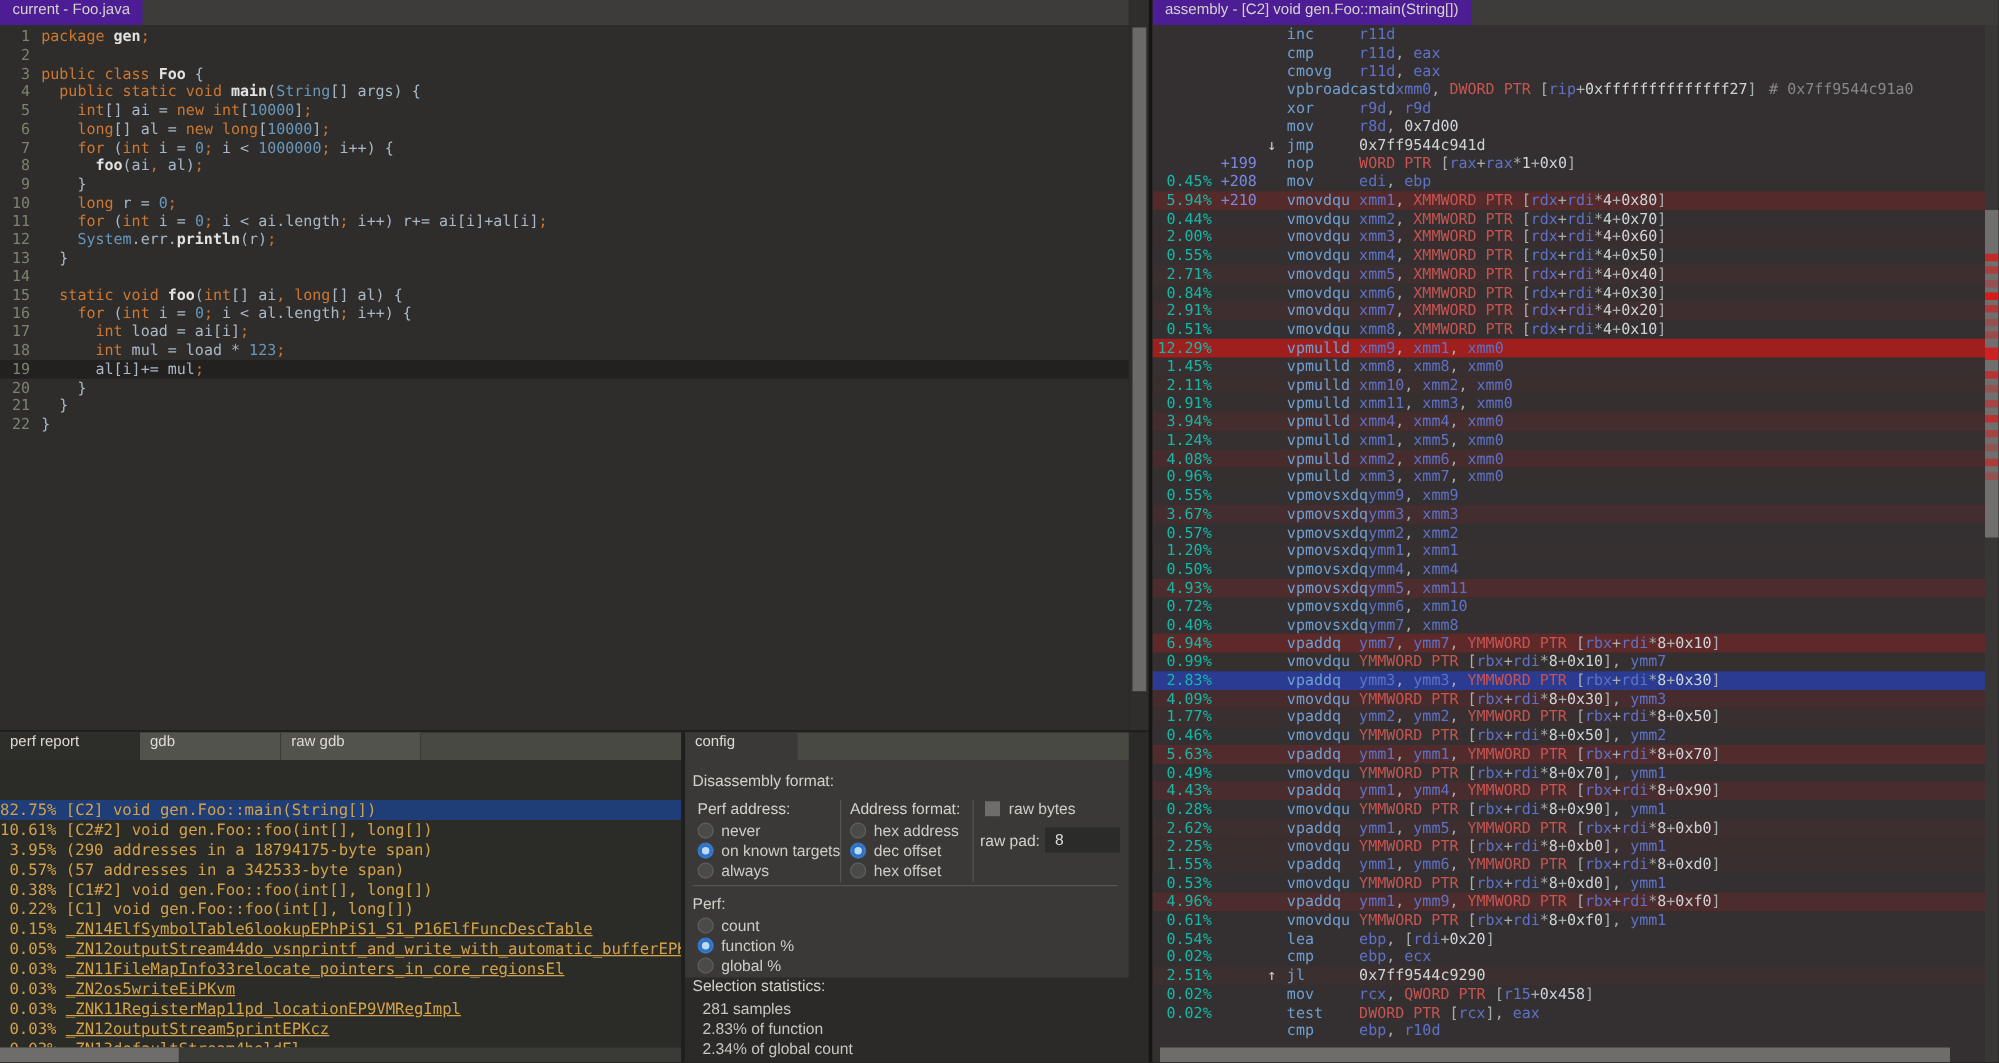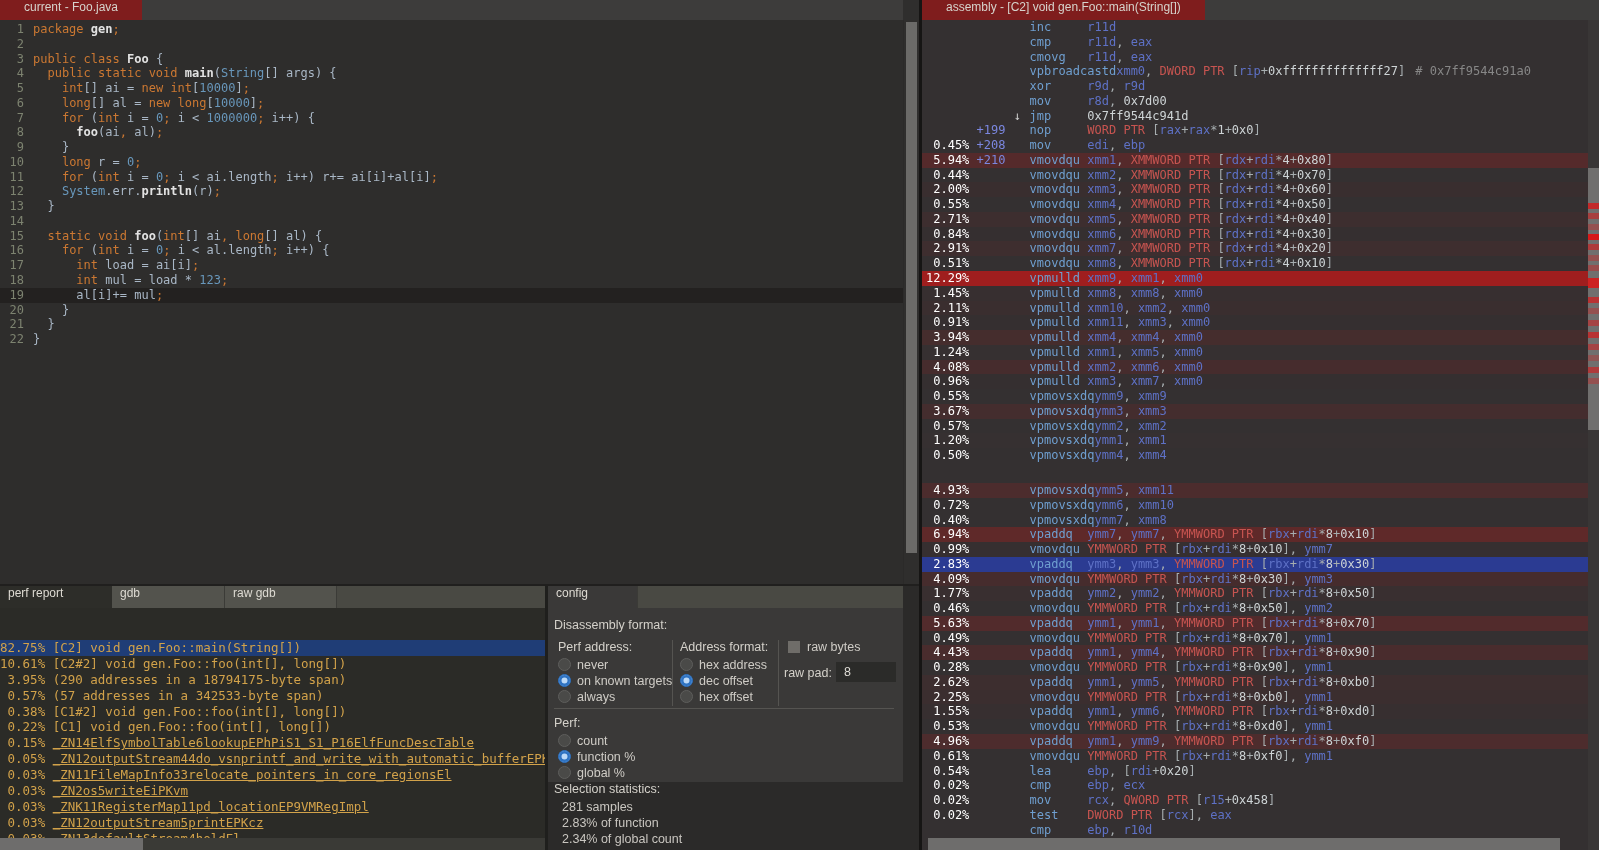--- a/index.html
+++ b/index.html
@@ -1,41 +1,41 @@
 <!DOCTYPE html>
 <html><head>
 <meta charset="utf-8">
 <style>
   html,body{margin:0;padding:0;background:#222;}
   #root{position:relative;width:1599px;height:850px;background:#2b2a29;overflow:hidden;
         font-family:"DejaVu Sans Mono",monospace;}
   .abs{position:absolute;}
   
   .topbar{position:absolute;top:0;height:20px;background:#3d3c3b;}
-  .toptab{position:absolute;top:0;height:20px;line-height:20px;background:#7f1d1d;color:#d6d3cc;
-          font:12px "Liberation Sans",sans-serif;padding:0 24px;white-space:nowrap;}
+  .toptab{position:absolute;top:0;height:20px;line-height:20px;background:#4c1d95;color:#d6d3cc;
+          font:12px "Liberation Sans",sans-serif;padding:0 10px;white-space:nowrap;}
   
   #source-panel{left:0;top:20px;width:903px;height:564px;background:#2e2d2c;overflow:hidden;}
   .srcline{height:14.78px;line-height:14.78px;white-space:pre;font-size:12px;}
   .srcline.hl{background:#232120;}
   .lnum{display:inline-block;width:24px;text-align:right;color:#7d8370;}
   .lcode{margin-left:9px;}
   .jkw{color:#cc7832;}
   .jnum{color:#6897bb;}
   .jfn{color:#e2e2e2;font-weight:bold;}
   .jdef{color:#a9b7c6;}
   
   #mid-scroll{left:904px;top:20px;width:15px;height:564px;background:#2f2e2d;}
   #mid-thumb{position:absolute;left:2px;top:2px;width:11px;height:531px;background:#6b6a68;}
   #asm-divider{left:919px;top:0;width:3px;height:850px;background:#161514;}
   
   #asm-panel{left:922px;top:20px;width:666px;height:818px;background:#343031;overflow:hidden;}
   .asmrow{height:14.78px;line-height:14.78px;white-space:pre;font-size:12px;padding-left:4px;}
   .asmrow.sel{background:#2b3b92 !important;}
-  .apct{color:#ffffff;}
+  .apct{color:#14b8a6;}
   .aoff{color:#7b87e0;}
   .aarr{display:inline-block;width:24px;text-align:center;color:#cfcfcf;}
   .amn{color:#6f9fd0;}
   .areg{color:#5e71c6;}
   .aptr{color:#c75450;}
   .anum{color:#ced4d6;}
   .apun{color:#a7aeb0;}
   .aco{color:#878787;margin-left:10px;}
   
   #asm-vscroll{left:1588px;top:20px;width:11px;height:830px;background:#393636;}
@@ -144,41 +144,42 @@
         <div class="asmrow" style="background: rgba(190, 26, 26, 0.01);"><span class="apct"> 0.91%</span><span class="aoff">     </span><span class="aarr"></span><span class="amn">vpmulld </span><span><span class="areg">xmm11</span><span class="apun">,</span><span class="apun"> </span><span class="areg">xmm3</span><span class="apun">,</span><span class="apun"> </span><span class="areg">xmm0</span></span></div>
         <div class="asmrow" style="background: rgba(190, 26, 26, 0.125);"><span class="apct"> 3.94%</span><span class="aoff">     </span><span class="aarr"></span><span class="amn">vpmulld </span><span><span class="areg">xmm4</span><span class="apun">,</span><span class="apun"> </span><span class="areg">xmm4</span><span class="apun">,</span><span class="apun"> </span><span class="areg">xmm0</span></span></div>
         <div class="asmrow" style="background: rgba(190, 26, 26, 0.02);"><span class="apct"> 1.24%</span><span class="aoff">     </span><span class="aarr"></span><span class="amn">vpmulld </span><span><span class="areg">xmm1</span><span class="apun">,</span><span class="apun"> </span><span class="areg">xmm5</span><span class="apun">,</span><span class="apun"> </span><span class="areg">xmm0</span></span></div>
         <div class="asmrow" style="background: rgba(190, 26, 26, 0.133);"><span class="apct"> 4.08%</span><span class="aoff">     </span><span class="aarr"></span><span class="amn">vpmulld </span><span><span class="areg">xmm2</span><span class="apun">,</span><span class="apun"> </span><span class="areg">xmm6</span><span class="apun">,</span><span class="apun"> </span><span class="areg">xmm0</span></span></div>
         <div class="asmrow" style="background: rgba(190, 26, 26, 0.01);"><span class="apct"> 0.96%</span><span class="aoff">     </span><span class="aarr"></span><span class="amn">vpmulld </span><span><span class="areg">xmm3</span><span class="apun">,</span><span class="apun"> </span><span class="areg">xmm7</span><span class="apun">,</span><span class="apun"> </span><span class="areg">xmm0</span></span></div>
         <div class="asmrow"><span class="apct"> 0.55%</span><span class="aoff">     </span><span class="aarr"></span><span class="amn">vpmovsxdq</span><span><span class="areg">ymm9</span><span class="apun">,</span><span class="apun"> </span><span class="areg">xmm9</span></span></div>
         <div class="asmrow" style="background: rgba(190, 26, 26, 0.114);"><span class="apct"> 3.67%</span><span class="aoff">     </span><span class="aarr"></span><span class="amn">vpmovsxdq</span><span><span class="areg">ymm3</span><span class="apun">,</span><span class="apun"> </span><span class="areg">xmm3</span></span></div>
         <div class="asmrow"><span class="apct"> 0.57%</span><span class="aoff">     </span><span class="aarr"></span><span class="amn">vpmovsxdq</span><span><span class="areg">ymm2</span><span class="apun">,</span><span class="apun"> </span><span class="areg">xmm2</span></span></div>
         <div class="asmrow" style="background: rgba(190, 26, 26, 0.02);"><span class="apct"> 1.20%</span><span class="aoff">     </span><span class="aarr"></span><span class="amn">vpmovsxdq</span><span><span class="areg">ymm1</span><span class="apun">,</span><span class="apun"> </span><span class="areg">xmm1</span></span></div>
         <div class="asmrow"><span class="apct"> 0.50%</span><span class="aoff">     </span><span class="aarr"></span><span class="amn">vpmovsxdq</span><span><span class="areg">ymm4</span><span class="apun">,</span><span class="apun"> </span><span class="areg">xmm4</span></span></div>
-        <div class="asmrow" style="background: rgba(190, 26, 26, 0.18); margin-top: 20px;"><span class="apct"> 4.93%</span><span class="aoff">     </span><span class="aarr"></span><span class="amn">vpmovsxdq</span><span><span class="areg">ymm5</span><span class="apun">,</span><span class="apun"> </span><span class="areg">xmm11</span></span></div>
+        <div class="asmrow" style="background: rgba(190, 26, 26, 0.18);"><span class="apct"> 4.93%</span><span class="aoff">     </span><span class="aarr"></span><span class="amn">vpmovsxdq</span><span><span class="areg">ymm5</span><span class="apun">,</span><span class="apun"> </span><span class="areg">xmm11</span></span></div>
         <div class="asmrow"><span class="apct"> 0.72%</span><span class="aoff">     </span><span class="aarr"></span><span class="amn">vpmovsxdq</span><span><span class="areg">ymm6</span><span class="apun">,</span><span class="apun"> </span><span class="areg">xmm10</span></span></div>
         <div class="asmrow"><span class="apct"> 0.40%</span><span class="aoff">     </span><span class="aarr"></span><span class="amn">vpmovsxdq</span><span><span class="areg">ymm7</span><span class="apun">,</span><span class="apun"> </span><span class="areg">xmm8</span></span></div>
         <div class="asmrow" style="background: rgba(190, 26, 26, 0.314);"><span class="apct"> 6.94%</span><span class="aoff">     </span><span class="aarr"></span><span class="amn">vpaddq  </span><span><span class="areg">ymm7</span><span class="apun">,</span><span class="apun"> </span><span class="areg">ymm7</span><span class="apun">,</span><span class="apun"> </span><span class="aptr">YMMWORD PTR</span><span class="apun"> </span><span class="apun">[</span><span class="areg">rbx</span><span class="apun">+</span><span class="areg">rdi</span><span class="apun">*</span><span class="anum">8</span><span class="apun">+</span><span class="anum">0x10</span><span class="apun">]</span></span></div>
         <div class="asmrow" style="background: rgba(190, 26, 26, 0.016);"><span class="apct"> 0.99%</span><span class="aoff">     </span><span class="aarr"></span><span class="amn">vmovdqu </span><span><span class="aptr">YMMWORD PTR</span><span class="apun"> </span><span class="apun">[</span><span class="areg">rbx</span><span class="apun">+</span><span class="areg">rdi</span><span class="apun">*</span><span class="anum">8</span><span class="apun">+</span><span class="anum">0x10</span><span class="apun">]</span><span class="apun">,</span><span class="apun"> </span><span class="areg">ymm7</span></span></div>
         <div class="asmrow sel"><span class="apct"> 2.83%</span><span class="aoff">     </span><span class="aarr"></span><span class="amn">vpaddq  </span><span><span class="areg">ymm3</span><span class="apun">,</span><span class="apun"> </span><span class="areg">ymm3</span><span class="apun">,</span><span class="apun"> </span><span class="aptr">YMMWORD PTR</span><span class="apun"> </span><span class="apun">[</span><span class="areg">rbx</span><span class="apun">+</span><span class="areg">rdi</span><span class="apun">*</span><span class="anum">8</span><span class="apun">+</span><span class="anum">0x30</span><span class="apun">]</span></span></div>
         <div class="asmrow" style="background: rgba(190, 26, 26, 0.133);"><span class="apct"> 4.09%</span><span class="aoff">     </span><span class="aarr"></span><span class="amn">vmovdqu </span><span><span class="aptr">YMMWORD PTR</span><span class="apun"> </span><span class="apun">[</span><span class="areg">rbx</span><span class="apun">+</span><span class="areg">rdi</span><span class="apun">*</span><span class="anum">8</span><span class="apun">+</span><span class="anum">0x30</span><span class="apun">]</span><span class="apun">,</span><span class="apun"> </span><span class="areg">ymm3</span></span></div>
         <div class="asmrow" style="background: rgba(190, 26, 26, 0.035);"><span class="apct"> 1.77%</span><span class="aoff">     </span><span class="aarr"></span><span class="amn">vpaddq  </span><span><span class="areg">ymm2</span><span class="apun">,</span><span class="apun"> </span><span class="areg">ymm2</span><span class="apun">,</span><span class="apun"> </span><span class="aptr">YMMWORD PTR</span><span class="apun"> </span><span class="apun">[</span><span class="areg">rbx</span><span class="apun">+</span><span class="areg">rdi</span><span class="apun">*</span><span class="anum">8</span><span class="apun">+</span><span class="anum">0x50</span><span class="apun">]</span></span></div>
         <div class="asmrow"><span class="apct"> 0.46%</span><span class="aoff">     </span><span class="aarr"></span><span class="amn">vmovdqu </span><span><span class="aptr">YMMWORD PTR</span><span class="apun"> </span><span class="apun">[</span><span class="areg">rbx</span><span class="apun">+</span><span class="areg">rdi</span><span class="apun">*</span><span class="anum">8</span><span class="apun">+</span><span class="anum">0x50</span><span class="apun">]</span><span class="apun">,</span><span class="apun"> </span><span class="areg">ymm2</span></span></div>
         <div class="asmrow" style="background: rgba(190, 26, 26, 0.224);"><span class="apct"> 5.63%</span><span class="aoff">     </span><span class="aarr"></span><span class="amn">vpaddq  </span><span><span class="areg">ymm1</span><span class="apun">,</span><span class="apun"> </span><span class="areg">ymm1</span><span class="apun">,</span><span class="apun"> </span><span class="aptr">YMMWORD PTR</span><span class="apun"> </span><span class="apun">[</span><span class="areg">rbx</span><span class="apun">+</span><span class="areg">rdi</span><span class="apun">*</span><span class="anum">8</span><span class="apun">+</span><span class="anum">0x70</span><span class="apun">]</span></span></div>
         <div class="asmrow"><span class="apct"> 0.49%</span><span class="aoff">     </span><span class="aarr"></span><span class="amn">vmovdqu </span><span><span class="aptr">YMMWORD PTR</span><span class="apun"> </span><span class="apun">[</span><span class="areg">rbx</span><span class="apun">+</span><span class="areg">rdi</span><span class="apun">*</span><span class="anum">8</span><span class="apun">+</span><span class="anum">0x70</span><span class="apun">]</span><span class="apun">,</span><span class="apun"> </span><span class="areg">ymm1</span></span></div>
         <div class="asmrow" style="background: rgba(190, 26, 26, 0.153);"><span class="apct"> 4.43%</span><span class="aoff">     </span><span class="aarr"></span><span class="amn">vpaddq  </span><span><span class="areg">ymm1</span><span class="apun">,</span><span class="apun"> </span><span class="areg">ymm4</span><span class="apun">,</span><span class="apun"> </span><span class="aptr">YMMWORD PTR</span><span class="apun"> </span><span class="apun">[</span><span class="areg">rbx</span><span class="apun">+</span><span class="areg">rdi</span><span class="apun">*</span><span class="anum">8</span><span class="apun">+</span><span class="anum">0x90</span><span class="apun">]</span></span></div>
         <div class="asmrow"><span class="apct"> 0.28%</span><span class="aoff">     </span><span class="aarr"></span><span class="amn">vmovdqu </span><span><span class="aptr">YMMWORD PTR</span><span class="apun"> </span><span class="apun">[</span><span class="areg">rbx</span><span class="apun">+</span><span class="areg">rdi</span><span class="apun">*</span><span class="anum">8</span><span class="apun">+</span><span class="anum">0x90</span><span class="apun">]</span><span class="apun">,</span><span class="apun"> </span><span class="areg">ymm1</span></span></div>
         <div class="asmrow" style="background: rgba(190, 26, 26, 0.067);"><span class="apct"> 2.62%</span><span class="aoff">     </span><span class="aarr"></span><span class="amn">vpaddq  </span><span><span class="areg">ymm1</span><span class="apun">,</span><span class="apun"> </span><span class="areg">ymm5</span><span class="apun">,</span><span class="apun"> </span><span class="aptr">YMMWORD PTR</span><span class="apun"> </span><span class="apun">[</span><span class="areg">rbx</span><span class="apun">+</span><span class="areg">rdi</span><span class="apun">*</span><span class="anum">8</span><span class="apun">+</span><span class="anum">0xb0</span><span class="apun">]</span></span></div>
         <div class="asmrow" style="background: rgba(190, 26, 26, 0.05);"><span class="apct"> 2.25%</span><span class="aoff">     </span><span class="aarr"></span><span class="amn">vmovdqu </span><span><span class="aptr">YMMWORD PTR</span><span class="apun"> </span><span class="apun">[</span><span class="areg">rbx</span><span class="apun">+</span><span class="areg">rdi</span><span class="apun">*</span><span class="anum">8</span><span class="apun">+</span><span class="anum">0xb0</span><span class="apun">]</span><span class="apun">,</span><span class="apun"> </span><span class="areg">ymm1</span></span></div>
         <div class="asmrow" style="background: rgba(190, 26, 26, 0.027);"><span class="apct"> 1.55%</span><span class="aoff">     </span><span class="aarr"></span><span class="amn">vpaddq  </span><span><span class="areg">ymm1</span><span class="apun">,</span><span class="apun"> </span><span class="areg">ymm6</span><span class="apun">,</span><span class="apun"> </span><span class="aptr">YMMWORD PTR</span><span class="apun"> </span><span class="apun">[</span><span class="areg">rbx</span><span class="apun">+</span><span class="areg">rdi</span><span class="apun">*</span><span class="anum">8</span><span class="apun">+</span><span class="anum">0xd0</span><span class="apun">]</span></span></div>
         <div class="asmrow"><span class="apct"> 0.53%</span><span class="aoff">     </span><span class="aarr"></span><span class="amn">vmovdqu </span><span><span class="aptr">YMMWORD PTR</span><span class="apun"> </span><span class="apun">[</span><span class="areg">rbx</span><span class="apun">+</span><span class="areg">rdi</span><span class="apun">*</span><span class="anum">8</span><span class="apun">+</span><span class="anum">0xd0</span><span class="apun">]</span><span class="apun">,</span><span class="apun"> </span><span class="areg">ymm1</span></span></div>
         <div class="asmrow" style="background: rgba(190, 26, 26, 0.184);"><span class="apct"> 4.96%</span><span class="aoff">     </span><span class="aarr"></span><span class="amn">vpaddq  </span><span><span class="areg">ymm1</span><span class="apun">,</span><span class="apun"> </span><span class="areg">ymm9</span><span class="apun">,</span><span class="apun"> </span><span class="aptr">YMMWORD PTR</span><span class="apun"> </span><span class="apun">[</span><span class="areg">rbx</span><span class="apun">+</span><span class="areg">rdi</span><span class="apun">*</span><span class="anum">8</span><span class="apun">+</span><span class="anum">0xf0</span><span class="apun">]</span></span></div>
         <div class="asmrow"><span class="apct"> 0.61%</span><span class="aoff">     </span><span class="aarr"></span><span class="amn">vmovdqu </span><span><span class="aptr">YMMWORD PTR</span><span class="apun"> </span><span class="apun">[</span><span class="areg">rbx</span><span class="apun">+</span><span class="areg">rdi</span><span class="apun">*</span><span class="anum">8</span><span class="apun">+</span><span class="anum">0xf0</span><span class="apun">]</span><span class="apun">,</span><span class="apun"> </span><span class="areg">ymm1</span></span></div>
         <div class="asmrow"><span class="apct"> 0.54%</span><span class="aoff">     </span><span class="aarr"></span><span class="amn">lea     </span><span><span class="areg">ebp</span><span class="apun">,</span><span class="apun"> </span><span class="apun">[</span><span class="areg">rdi</span><span class="apun">+</span><span class="anum">0x20</span><span class="apun">]</span></span></div>
         <div class="asmrow"><span class="apct"> 0.02%</span><span class="aoff">     </span><span class="aarr"></span><span class="amn">cmp     </span><span><span class="areg">ebp</span><span class="apun">,</span><span class="apun"> </span><span class="areg">ecx</span></span></div>
+        <div class="asmrow" style="background: rgba(190, 26, 26, 0.063);"><span class="apct"> 2.51%</span><span class="aoff">     </span><span class="aarr">↑</span><span class="amn">jl      </span><span><span class="anum">0x7ff9544c9290</span></span></div>
         <div class="asmrow"><span class="apct"> 0.02%</span><span class="aoff">     </span><span class="aarr"></span><span class="amn">mov     </span><span><span class="areg">rcx</span><span class="apun">,</span><span class="apun"> </span><span class="aptr">QWORD PTR</span><span class="apun"> </span><span class="apun">[</span><span class="areg">r15</span><span class="apun">+</span><span class="anum">0x458</span><span class="apun">]</span></span></div>
         <div class="asmrow"><span class="apct"> 0.02%</span><span class="aoff">     </span><span class="aarr"></span><span class="amn">test    </span><span><span class="aptr">DWORD PTR</span><span class="apun"> </span><span class="apun">[</span><span class="areg">rcx</span><span class="apun">]</span><span class="apun">,</span><span class="apun"> </span><span class="areg">eax</span></span></div>
         <div class="asmrow"><span class="apct">      </span><span class="aoff">     </span><span class="aarr"></span><span class="amn">cmp     </span><span><span class="areg">ebp</span><span class="apun">,</span><span class="apun"> </span><span class="areg">r10d</span></span></div>
       </div>
   </div>
 
   <div class="abs" id="asm-vscroll">
     <div id="asm-vthumb"></div>
     <div id="asm-vmarks">
         <div class="vmark" style="top: 183px; height: 6px; background: rgba(215, 25, 25, 0.8);"></div>

